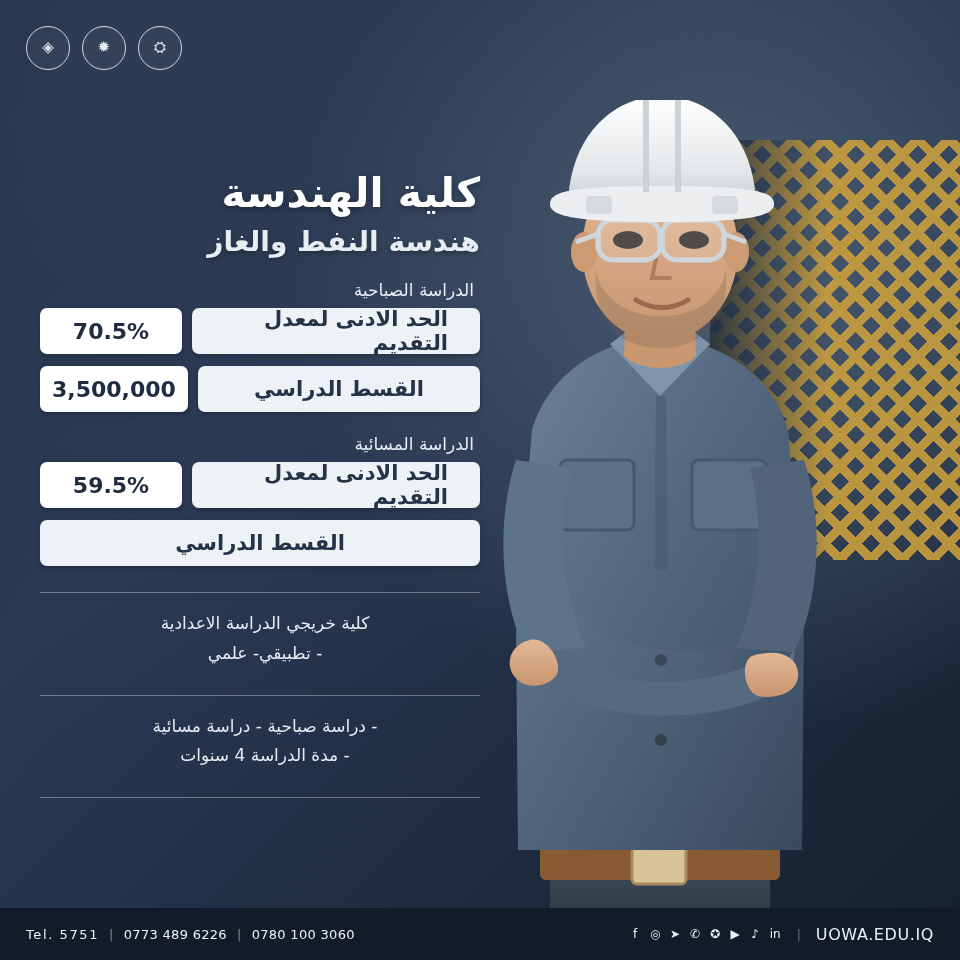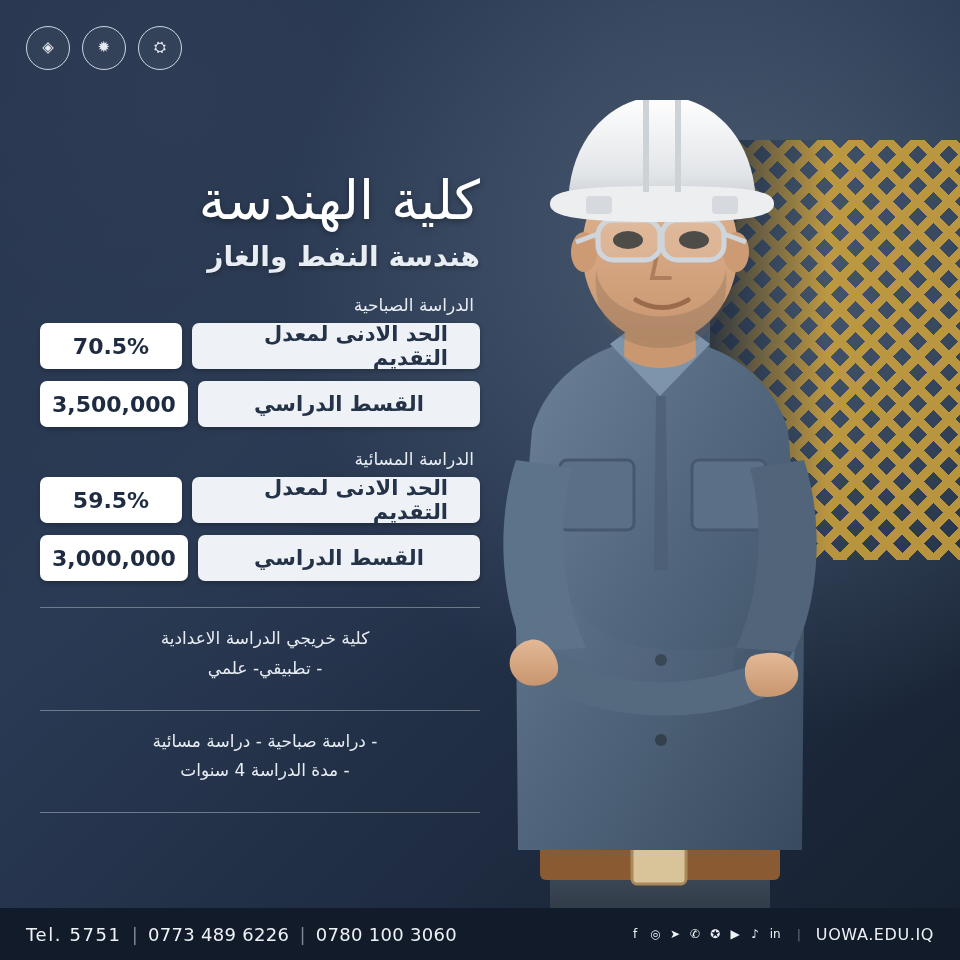--- a/index.html
+++ b/index.html
@@ -64,22 +64,22 @@
   
   .content {
     position: absolute;
     left: 40px; top: 170px;
     width: 440px;
     text-align: right;
     z-index: 5;
   }
   .title {
     color: #ffffff;
-    font-size: 54px;
-    font-weight: normal;
+    font-size: 41px;
+    font-weight: bold;
     letter-spacing: .5px;
     line-height: 1.15;
     text-shadow: 0 2px 6px rgba(0,0,0,.35);
     padding-left: 18px;
   }
   .subtitle {
     color: #e8edf4;
     font-size: 28px;
     font-weight: bold;
     margin-top: 8px;
@@ -160,21 +160,21 @@
     display: flex;
     align-items: center;
     justify-content: space-between;
     padding: 0 26px;
     direction: ltr;
     z-index: 7;
   }
   .phones {
     display: flex; 
     color: #eef2f7;
-    font-size: 18px;
+    font-size: 13px;
     letter-spacing: .3px;
   }
   .phones .sep { color: #7d8798; margin: 0 10px; }
   .phones .tel { letter-spacing: 1.6px; }
   .social {
     display: flex; align-items: center; gap: 7px;
     color: #eef2f7; font-size: 12.5px;
   }
   .social .ic {
     font-size: 12px; line-height: 1;
@@ -308,21 +308,20 @@
 
     <div class="section-label">الدراسة المسائية</div>
 
     <div class="row">
       <div class="pill-label">الحد الادنى لمعدل التقديم</div>
       <div class="pill-value">59.5%</div>
     </div>
 
     <div class="row">
       <div class="pill-label">القسط الدراسي</div>
-      <div class="pill-value">3,000,000</div>
     </div>
 
     <div class="divider"></div>
 
     <div class="note-block">
       <div class="note">كلية خريجي الدراسة الاعدادية</div>
       <div class="note">- تطبيقي- علمي</div>
     </div>
 
     <div class="divider"></div>

